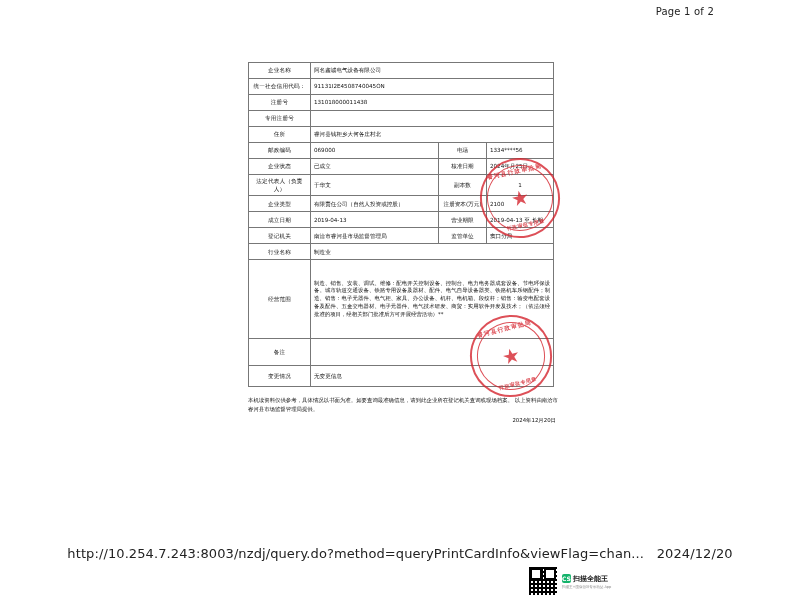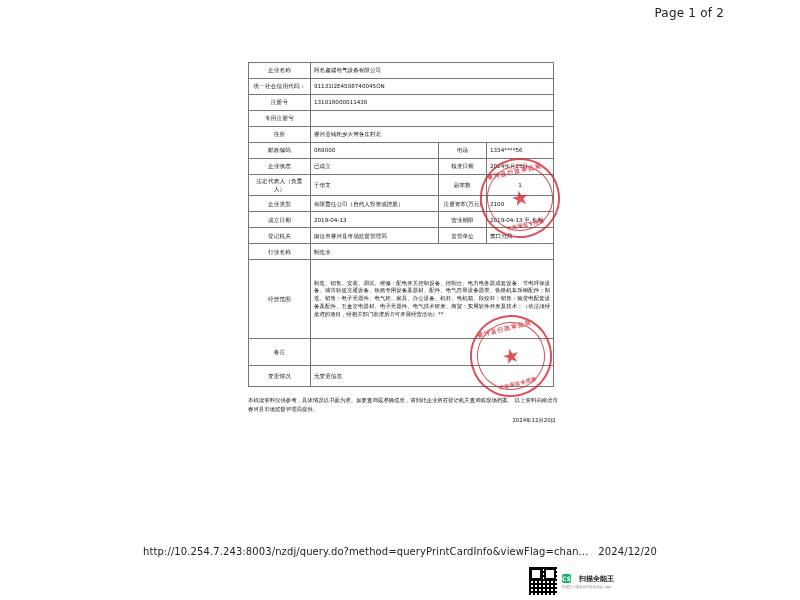--- a/index.html
+++ b/index.html
@@ -14,22 +14,22 @@
   }
   .page {
     position: relative;
     width: 800px;
     height: 600px;
     background: #ffffff;
   }
   .page-header {
     position: absolute;
     top: 6px;
-    right: 76px;
-    font-size: 12px;
+    right: 86px;
+    font-size: 10px;
     color: #222;
     letter-spacing: 0.2px;
   }
   .doc-title {
     position: absolute;
     top: 46px;
     left: 0;
     width: 800px;
     text-align: center;
     font-size: 8px;
@@ -101,21 +101,21 @@
     font-size: 5.4px;
     color: #111;
   }
 
   .footer-url {
     position: absolute;
     left: 0;
     top: 546px;
     width: 800px;
     text-align: center;
-    font-size: 10px;
+    font-size: 13px;
     color: #222;
     letter-spacing: 0.1px;
   }
 
   
   .seal {
     position: absolute;
     border-radius: 50%;
     border: 2px solid #d4202a;
     color: #d4202a;
@@ -188,21 +188,21 @@
   .qr-code::before { left: 1px; top: 1px; }
   .qr-code::after { right: 1px; top: 1px; }
   .qr-label {
     display: flex;
     flex-direction: column;
     justify-content: center;
   }
   .qr-title {
     display: flex;
     align-items: center;
-    gap: 8px;
+    gap: 2px;
     font-size: 7px;
     color: #111;
     font-weight: bold;
   }
   .qr-badge {
     display: inline-block;
     width: 9px; height: 9px;
     background: #14b36b;
     border-radius: 2px;
     color: #fff;

